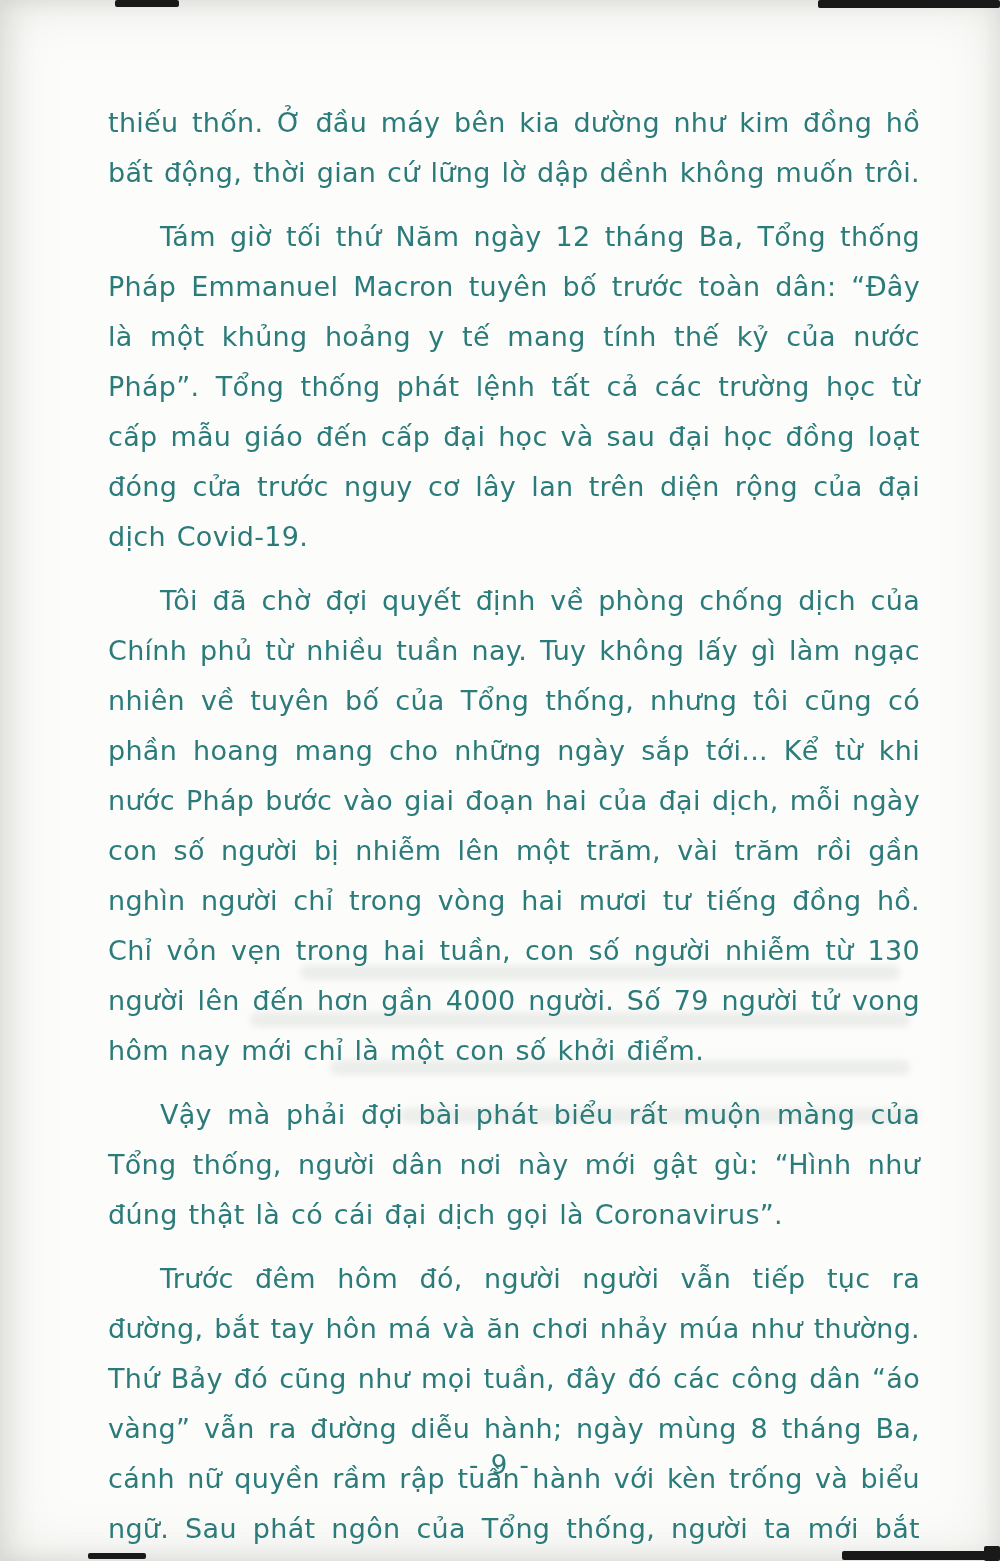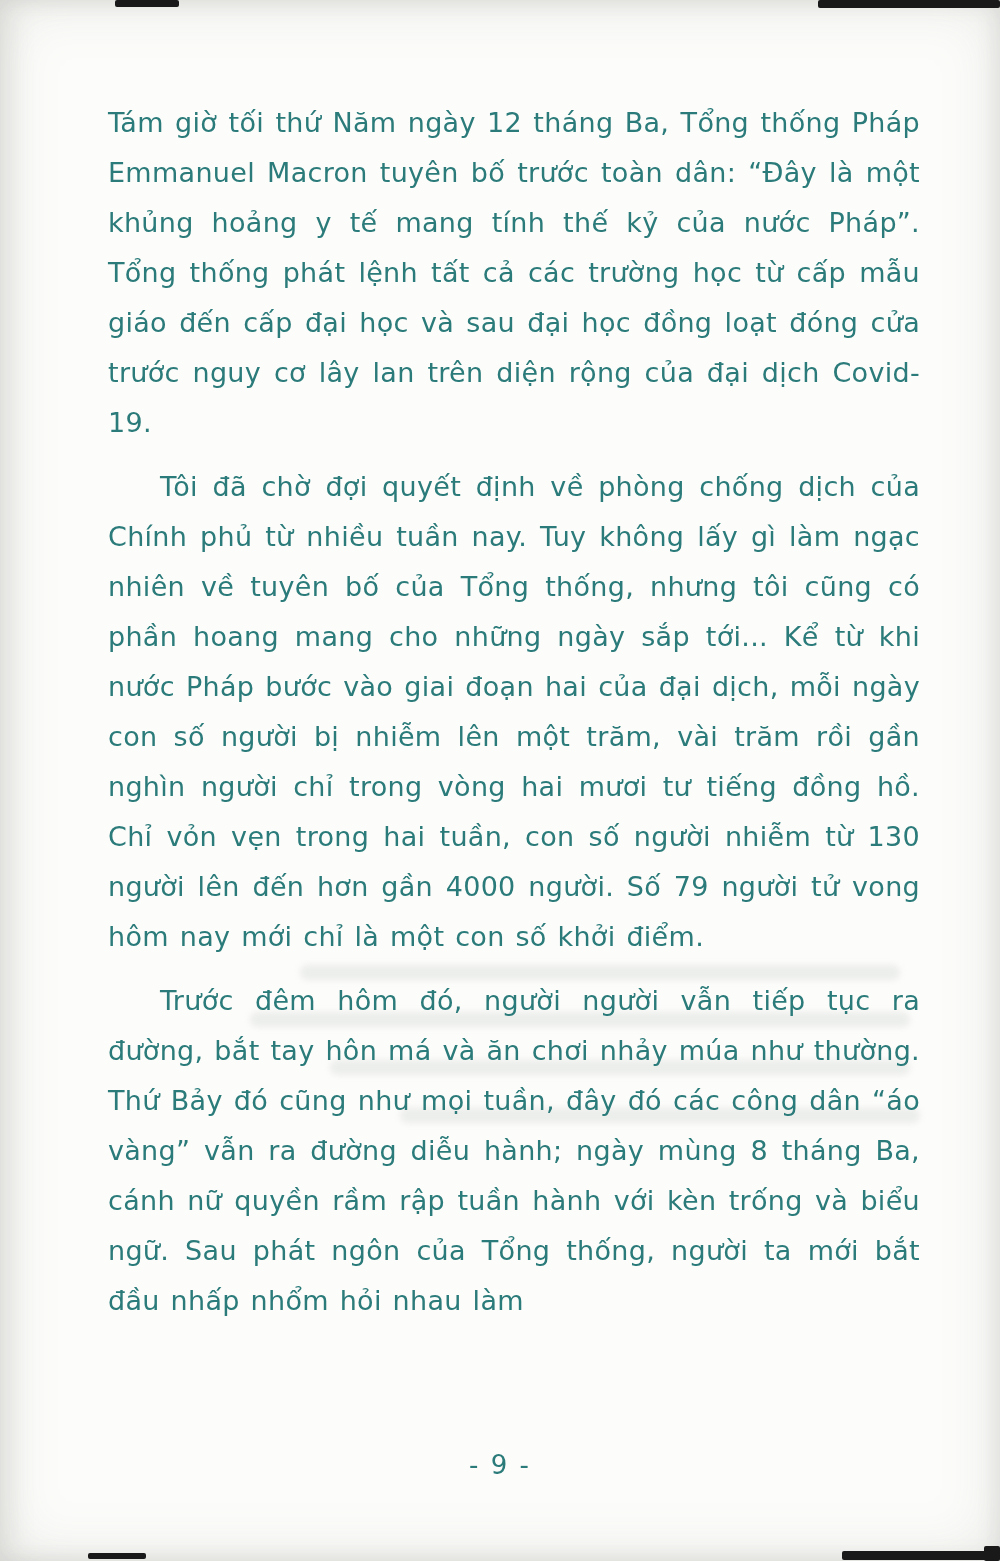--- a/index.html
+++ b/index.html
@@ -84,22 +84,24 @@
 <body>
 
 <div class="page">
 
   <div class="ghost ghost-1"></div>
   <div class="ghost ghost-2"></div>
   <div class="ghost ghost-3"></div>
   <div class="ghost ghost-4"></div>
 
   <div class="text-block">
+      <p class="paragraph">thiếu thốn. Ở đầu máy bên kia dường như kim đồng hồ bất động, thời gian cứ lững lờ dập dềnh không muốn trôi.</p>
       <p class="paragraph">Tám giờ tối thứ Năm ngày 12 tháng Ba, Tổng thống Pháp Emmanuel Macron tuyên bố trước toàn dân: “Đây là một khủng hoảng y tế mang tính thế kỷ của nước Pháp”. Tổng thống phát lệnh tất cả các trường học từ cấp mẫu giáo đến cấp đại học và sau đại học đồng loạt đóng cửa trước nguy cơ lây lan trên diện rộng của đại dịch Covid-19.</p>
       <p class="paragraph">Tôi đã chờ đợi quyết định về phòng chống dịch của Chính phủ từ nhiều tuần nay. Tuy không lấy gì làm ngạc nhiên về tuyên bố của Tổng thống, nhưng tôi cũng có phần hoang mang cho những ngày sắp tới... Kể từ khi nước Pháp bước vào giai đoạn hai của đại dịch, mỗi ngày con số người bị nhiễm lên một trăm, vài trăm rồi gần nghìn người chỉ trong vòng hai mươi tư tiếng đồng hồ. Chỉ vỏn vẹn trong hai tuần, con số người nhiễm từ 130 người lên đến hơn gần 4000 người. Số 79 người tử vong hôm nay mới chỉ là một con số khởi điểm.</p>
+      <p class="paragraph">Vậy mà phải đợi bài phát biểu rất muộn màng của Tổng thống, người dân nơi này mới gật gù: “Hình như đúng thật là có cái đại dịch gọi là Coronavirus”.</p>
       <p class="paragraph">Trước đêm hôm đó, người người vẫn tiếp tục ra đường, bắt tay hôn má và ăn chơi nhảy múa như thường. Thứ Bảy đó cũng như mọi tuần, đây đó các công dân “áo vàng” vẫn ra đường diễu hành; ngày mùng 8 tháng Ba, cánh nữ quyền rầm rập tuần hành với kèn trống và biểu ngữ. Sau phát ngôn của Tổng thống, người ta mới bắt đầu nhấp nhổm hỏi nhau làm</p>
     </div>
 
   <div class="page-number">- 9 -</div>
 
   <div class="artifact artifact-top-left"></div>
   <div class="artifact artifact-top-right"></div>
   <div class="artifact artifact-bottom-left"></div>
   <div class="artifact artifact-bottom-right"></div>
   <div class="artifact artifact-corner-br"></div>

